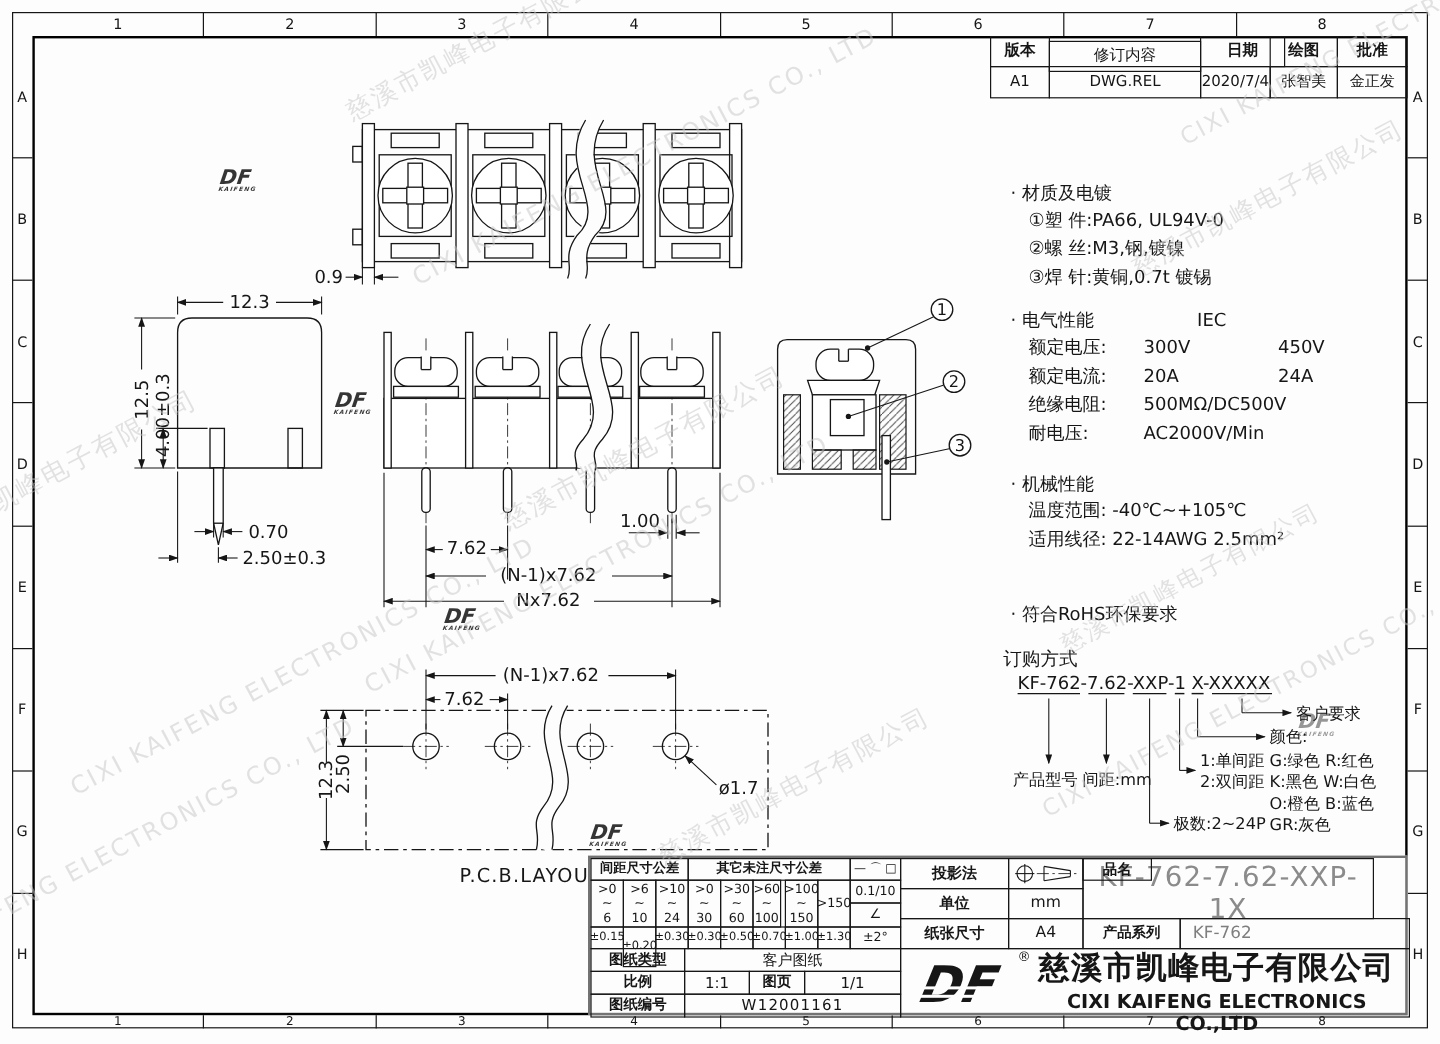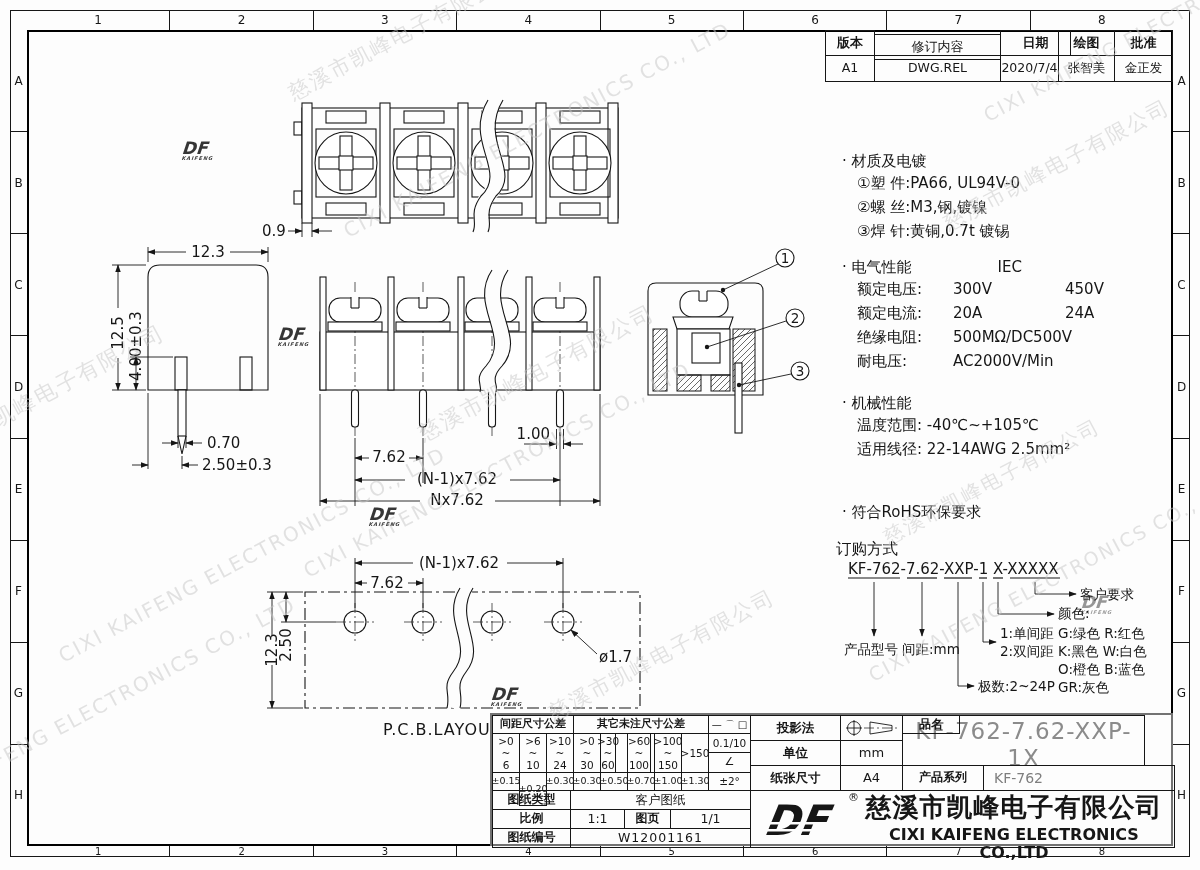--- a/index.html
+++ b/index.html
@@ -486,21 +486,21 @@
   <div class="c" style="left:54px;top:18px;width:28px;height:40px;font-size:10.5px">
       <span class="pre">&gt;10
 ~
 24</span>
     </div>
   <div class="c" style="left:81px;top:18px;width:28px;height:40px;font-size:10.5px">
       <span class="pre">&gt;0
 ~
 30</span>
     </div>
-  <div class="c" style="left:108px;top:18px;width:16px;height:40px;font-size:10.5px">
+  <div class="c" style="left:108px;top:18px;width:28px;height:40px;font-size:10.5px">
       <span class="pre">&gt;30
 ~
 60</span>
     </div>
   <div class="c" style="left:135px;top:18px;width:24px;height:40px;font-size:10.5px">
       <span class="pre">&gt;60
 ~
 100</span>
     </div>
   <div class="c" style="left:162px;top:18px;width:28px;height:40px;font-size:10.5px">

